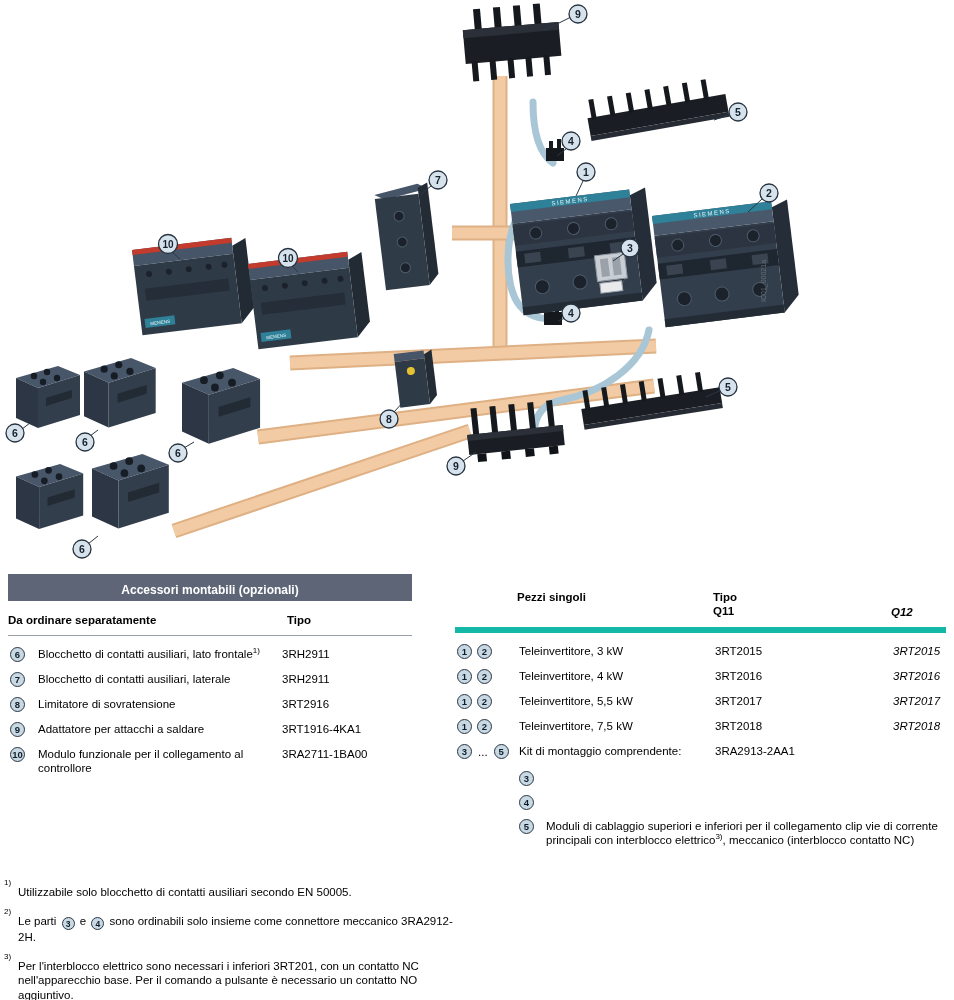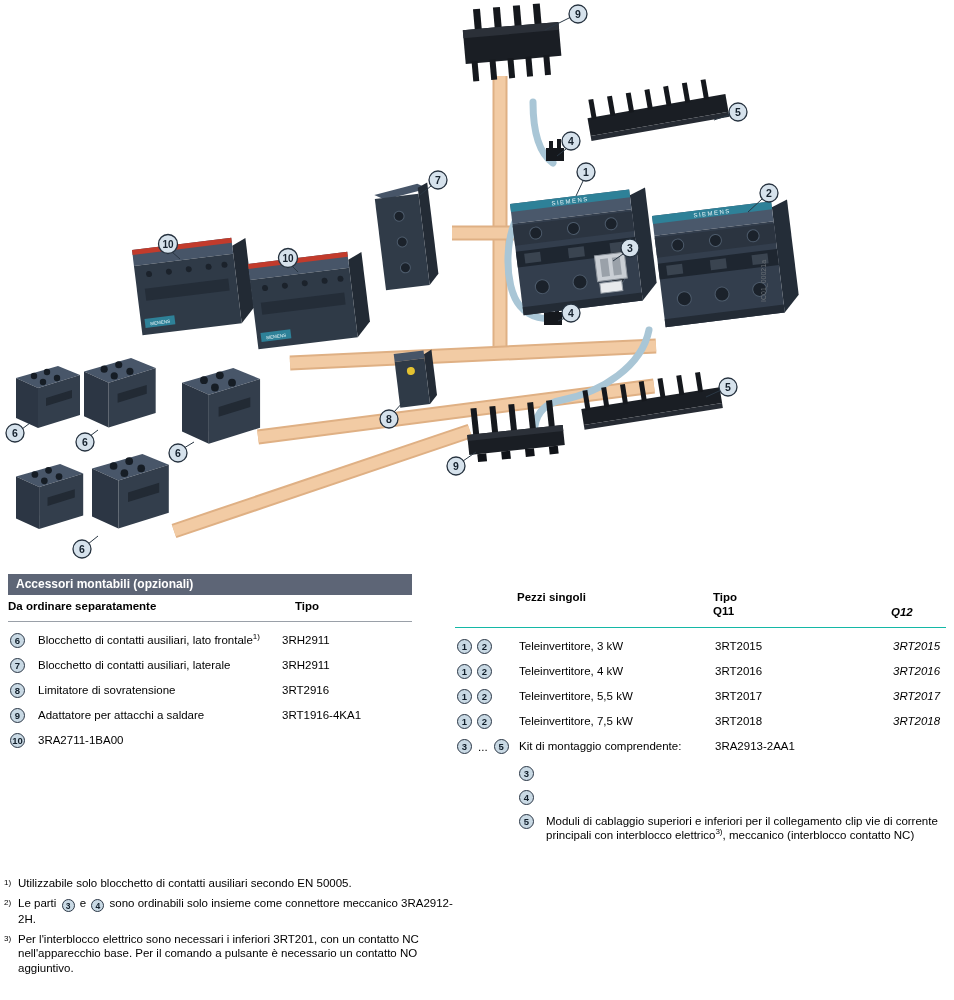--- a/index.html
+++ b/index.html
@@ -5,26 +5,26 @@
   html,body{margin:0;padding:0;background:#fff;}
   .page{position:relative;width:954px;height:1000px;background:#fff;overflow:hidden;
         font-family:"Liberation Sans","DejaVu Sans",sans-serif;color:#000;}
   svg text{font-family:"Liberation Sans","DejaVu Sans",sans-serif;}
   .illus{position:absolute;top:0;left:0;}
 
   
   .tbl{position:absolute;font-size:11.5px;line-height:14px;}
   .tbl-left{left:8px;top:574px;width:404px;}
   .tbl-right{left:455px;top:574px;width:491px;}
-  .tbl-title{background:#5d6576;color:#fff;font-weight:bold;font-size:12px;padding:3px 8px 4px 8px;}
+  .tbl-title{background:#5d6576;color:#fff;font-weight:bold;font-size:12px;padding:9px 8px 4px 8px;text-align:center;}
   .b{font-weight:bold;}
-  .lhead{display:flex;margin-top:4px;padding-bottom:8px;border-bottom:1px solid #9aa0a8;margin-bottom:11px;gap:8px;}
+  .lhead{display:flex;margin-top:12px;padding-bottom:8px;border-bottom:1px solid #9aa0a8;margin-bottom:11px;}
   .lhead .h1{width:279px;}
   .lhead .h2{flex:1;}
-  .rhead{display:flex;margin-top:16px;padding-bottom:8px;border-bottom:1px solid #14b8a6;margin-bottom:11px;align-items:flex-start;}
+  .rhead{display:flex;margin-top:16px;padding-bottom:8px;border-bottom:6px solid #14b8a6;margin-bottom:11px;align-items:flex-start;}
   .rsp{width:62px;flex:none;}
   .rlbl{width:188px;padding-right:8px;flex:none;}
   .rq11{width:178px;flex:none;}
   .rq12{flex:1;font-style:italic;}
   .rq12.pad{padding-top:15px;}
   .lrow{display:flex;margin-bottom:10px;align-items:flex-start;}
   .lrow .cnum{margin:0 13px 0 2px;}
   .lrow .lbl{width:236px;padding-right:8px;}
   .lrow .typ{flex:1;}
   .rrow{display:flex;margin-bottom:10px;align-items:flex-start;}
@@ -38,21 +38,21 @@
         width:15px;height:15px;border-radius:50%;border:1.2px solid #2a3645;background:#c9d9e4;
         font-size:9.5px;font-weight:bold;color:#101d29;box-sizing:border-box;line-height:1;}
   .cnum.sm{width:13px;height:13px;font-size:8.5px;vertical-align:-2px;margin:0 2px;}
   .dots{margin:0 1px;font-weight:normal;}
   sup{font-size:8px;line-height:0;}
 
   
   .footnotes{position:absolute;left:4px;top:876px;width:452px;font-size:11.5px;line-height:14.5px;}
   .fn{display:flex;margin-bottom:5px;}
   .fmark{flex:none;width:14px;font-size:8px;padding-top:0;}
-  .ftext{flex:1;}
+  .ftext{flex:1;margin-top:9px;}
 </style>
 </head>
 <body>
 
 <div class="page">
 
   <svg class="illus" width="954" height="572" viewBox="0 0 954 572">
     <defs>
       <g id="sym-contactor">
         <polygon points="120,6 136,0 136,96 120,112" fill="#242d38"></polygon>
@@ -333,20 +333,21 @@
       <span class="lbl"><span>Limitatore di sovratensione</span><sup></sup></span>
       <span class="typ">3RT2916</span>
     </div>
     <div class="lrow">
       <span class="cnum">9</span>
       <span class="lbl"><span>Adattatore per attacchi a saldare</span><sup></sup></span>
       <span class="typ">3RT1916-4KA1</span>
     </div>
     <div class="lrow">
       <span class="cnum">10</span>
+      <span class="lbl"><span>Modulo funzionale per il collegamento al controllore</span><sup></sup></span>
       <span class="typ">3RA2711-1BA00</span>
     </div>
   </div>
 
   <div class="tbl tbl-right">
     <div class="rhead">
       <span class="rsp"></span>
       <span class="rlbl b">Pezzi singoli</span>
       <span class="rq11">
         <div class="b">Tipo</div>

